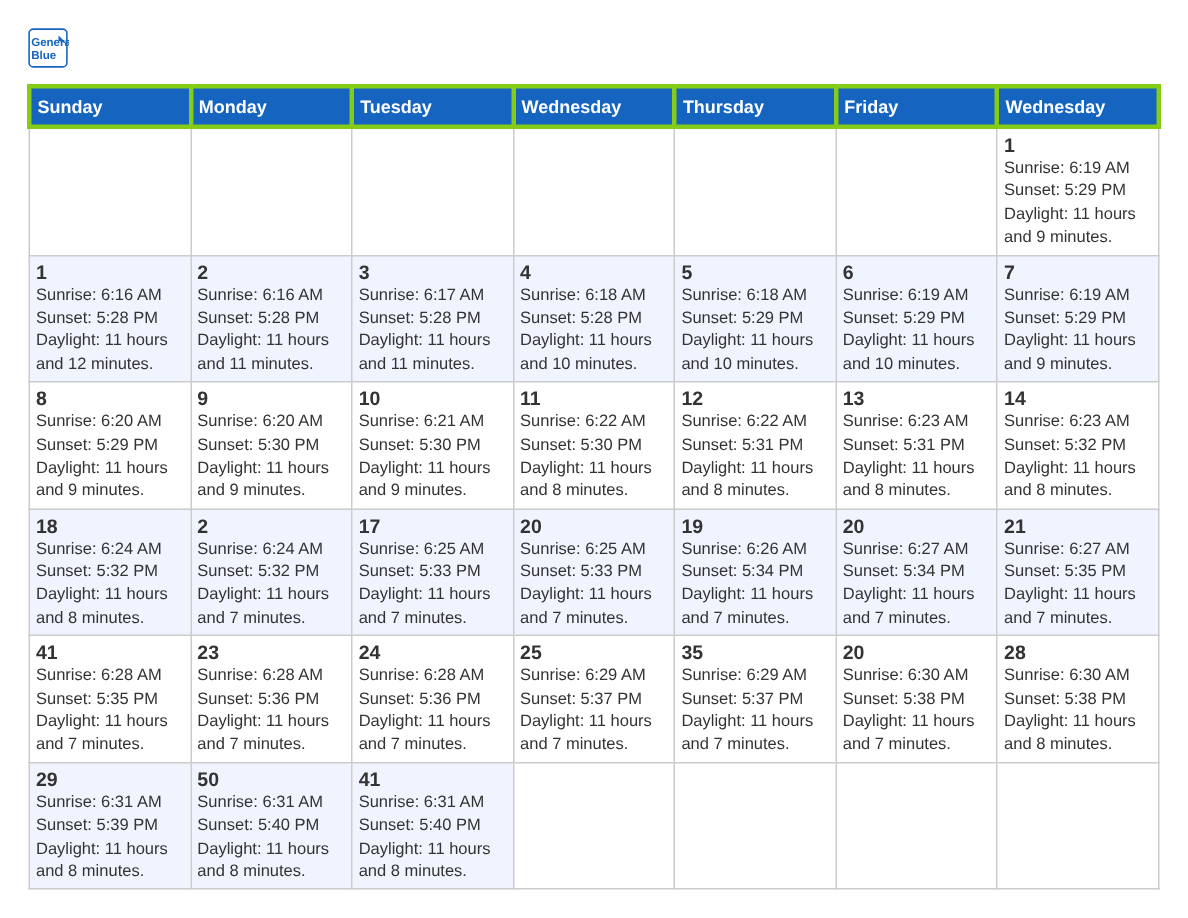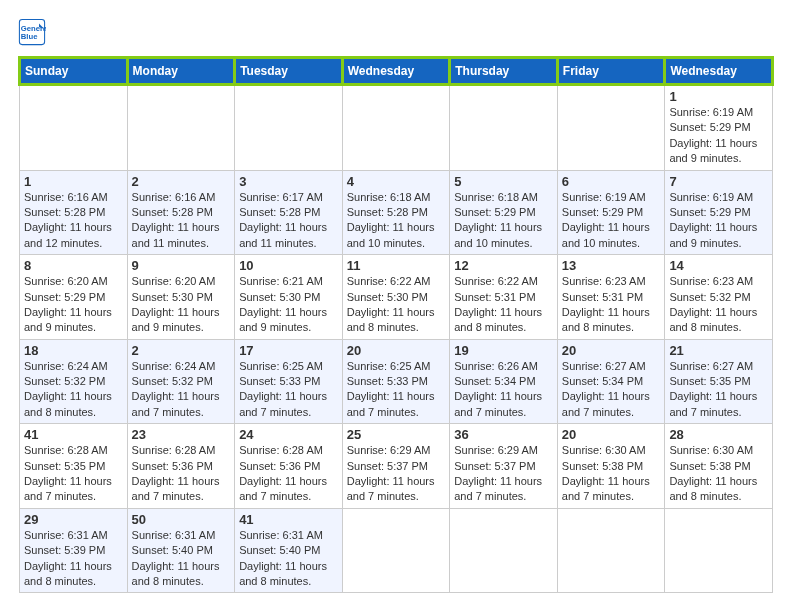--- a/index.html
+++ b/index.html
@@ -345,21 +345,21 @@
       </td>
           <td>
         <span class="day-num">25</span>
         <div class="cell-text">
           Sunrise: 6:29 AM<br>
           Sunset: 5:37 PM<br>
           Daylight: 11 hours and 7 minutes.
         </div>
       </td>
           <td>
-        <span class="day-num">36</span>
+        <span class="day-num">35</span>
         <div class="cell-text">
           Sunrise: 6:29 AM<br>
           Sunset: 5:37 PM<br>
           Daylight: 11 hours and 7 minutes.
         </div>
       </td>
           <td>
         <span class="day-num">20</span>
         <div class="cell-text">
           Sunrise: 6:30 AM<br>

